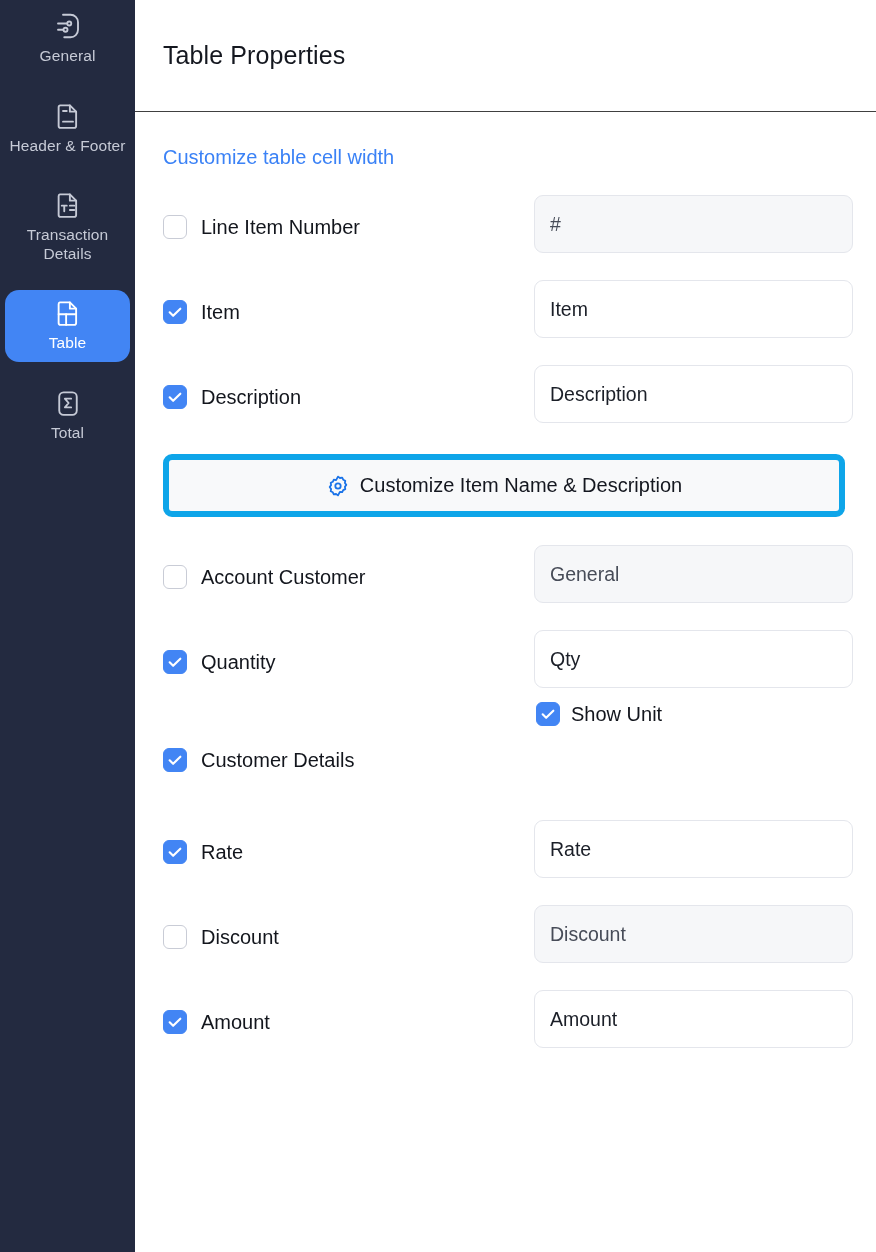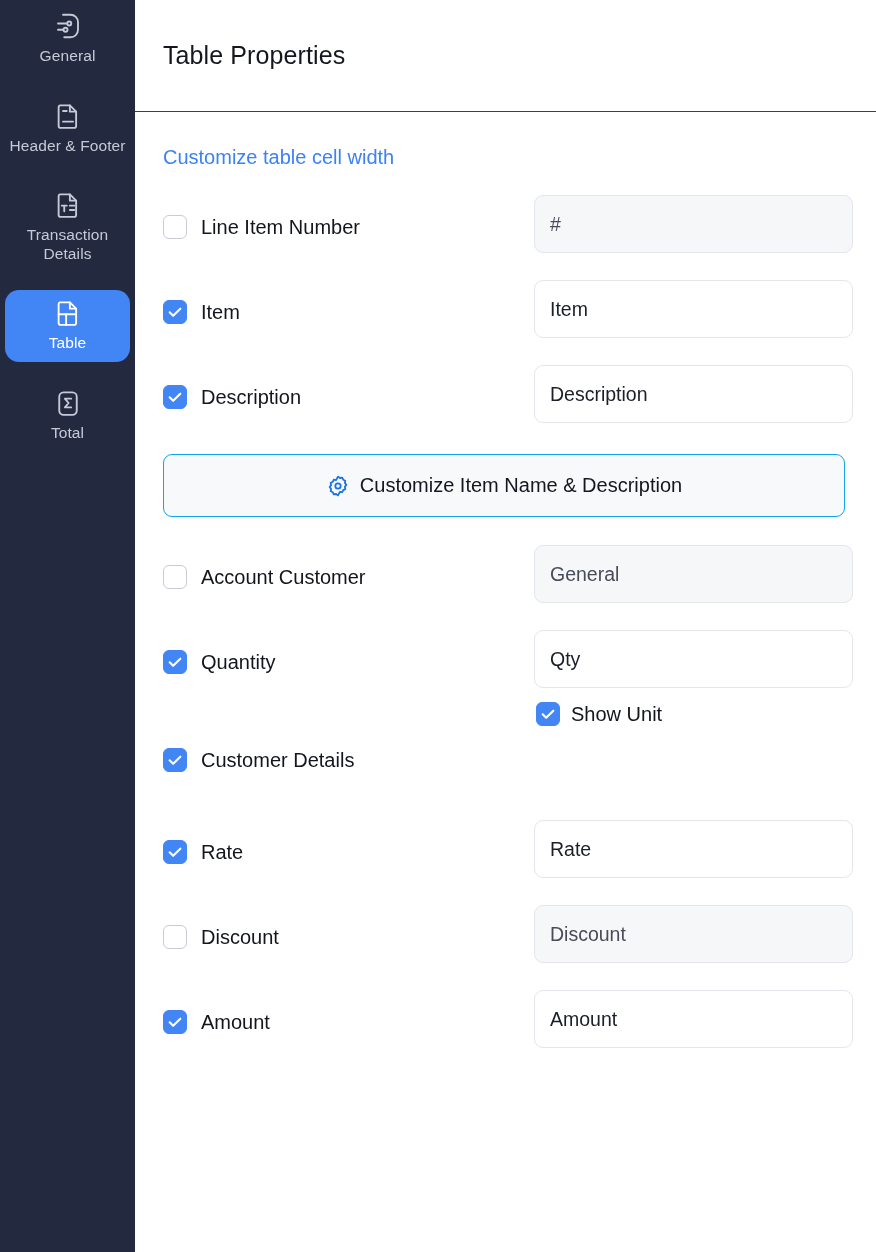--- a/index.html
+++ b/index.html
@@ -195,21 +195,21 @@
     padding-left: 2px;
   }
   .subcheck .cb-label { font-size: 20px; }
 
   
   .customize-btn {
     width: 682px;
     height: 63px;
     margin: 6px 0 26px 0;
     background: #f8f9fa;
-    border: 1px solid #0ea5e9;
+    border: 6px solid #0ea5e9;
     border-radius: 9px;
     display: flex;
     align-items: center;
     justify-content: center;
     gap: 10px;
     cursor: pointer;
   }
   .customize-btn-label {
     font-size: 20px;
     color: #14171f;

